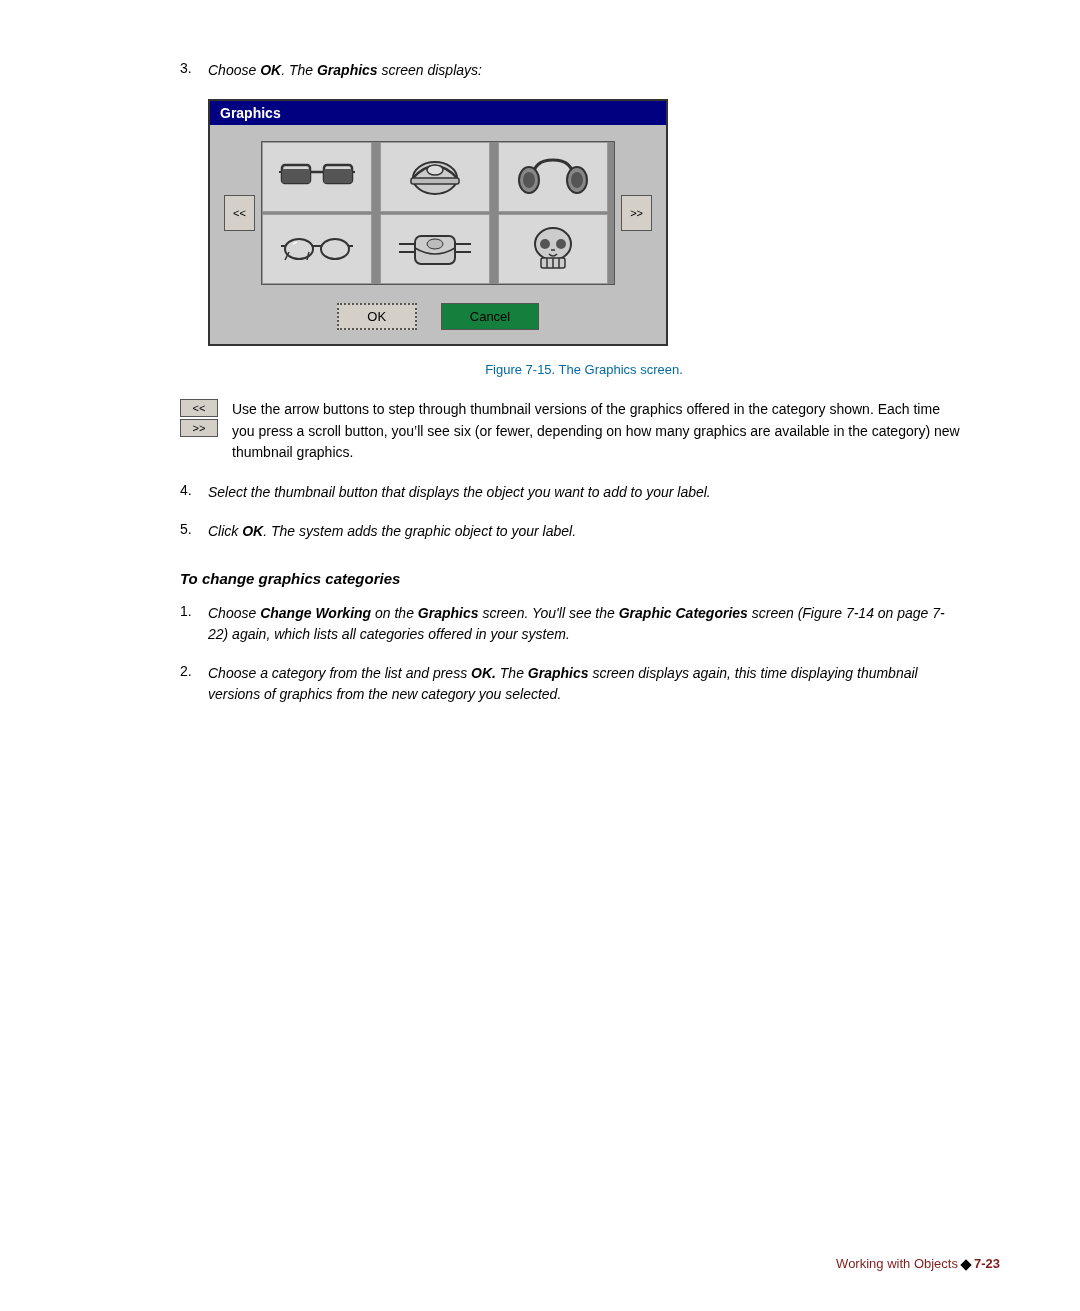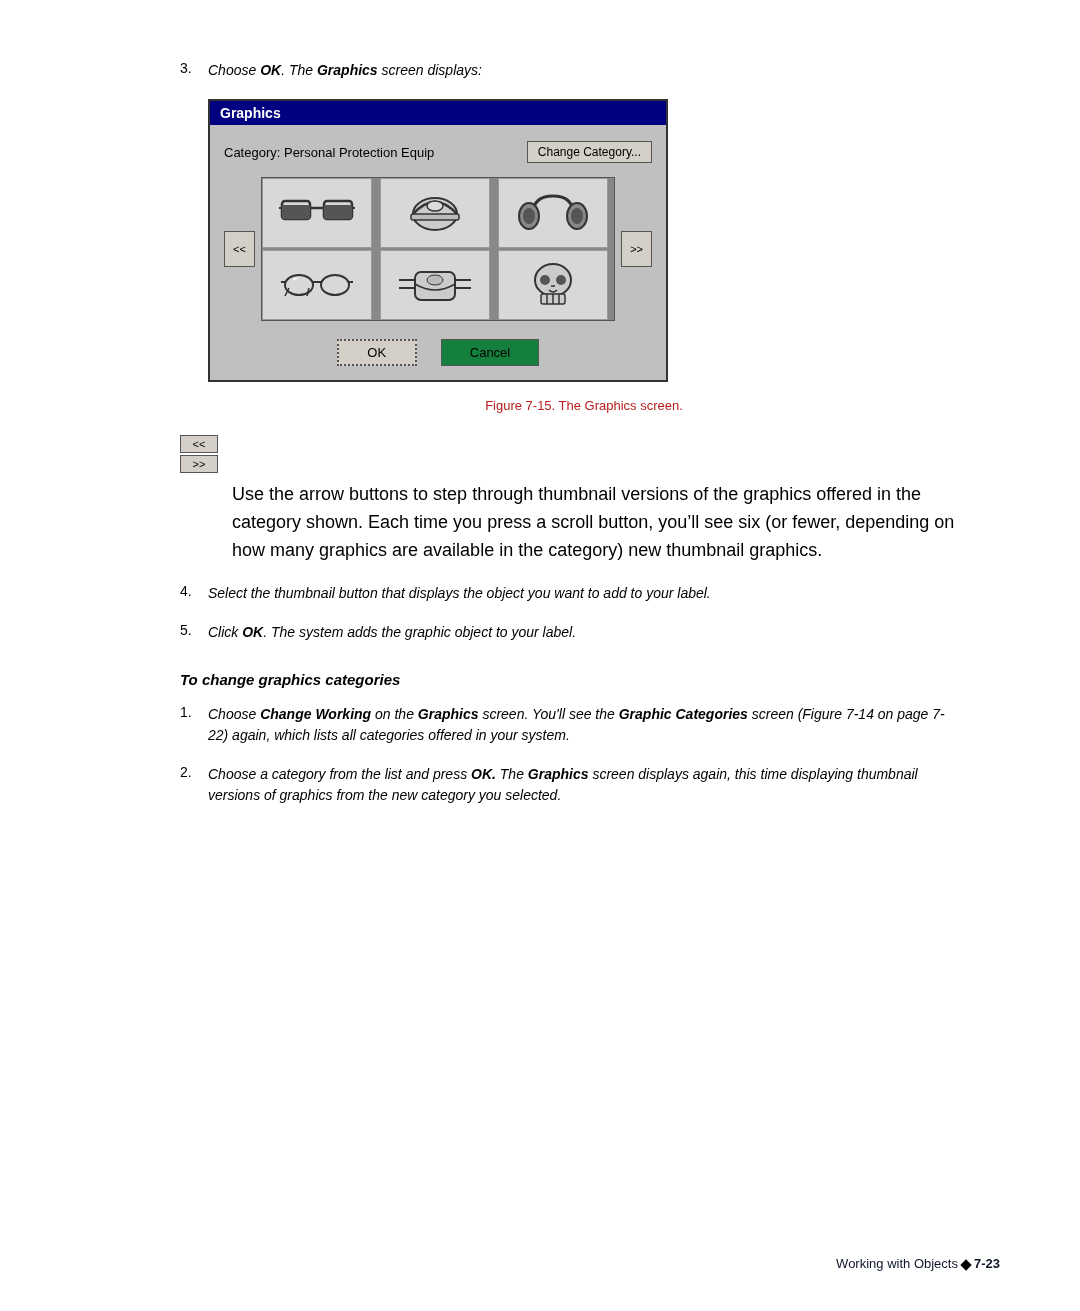--- a/index.html
+++ b/index.html
@@ -128,21 +128,21 @@
     .dialog-ok-btn {
       border: 2px dotted #555;
       background: #d4d0c8;
     }
 
     
     .figure-caption {
       text-align: center;
       font-size: 13px;
       margin: 8px 0 22px 28px;
-      color: #b91c1c;
+      color: #0369a1;
     }
 
     
     .arrow-note-row {
       display: flex;
       gap: 14px;
       align-items: flex-start;
       margin-bottom: 18px;
       margin-left: 0;
     }
@@ -153,41 +153,40 @@
       min-width: 38px;
     }
     .arrow-note-btn {
       border: 1px solid #555;
       background: #d4d0c8;
       padding: 2px 6px;
       font-size: 11px;
       text-align: center;
     }
     .arrow-note-text {
-      font-size: 18px;
+      font-size: 14px;
       line-height: 1.55;
       flex: 1;
-      margin-top: 46px;
     }
 
     
     .section-heading {
       font-size: 15px;
       font-weight: bold;
       margin: 28px 0 16px 0;
       font-style: italic;
     }
 
     
     .page-footer {
       position: absolute;
       bottom: 40px;
       right: 80px;
       font-size: 13px;
-      color: #0f172a;
+      color: #7f1d1d;
     }
 
     
     .diamond {
       display: inline-block;
       width: 8px;
       height: 8px;
       background: #000;
       transform: rotate(45deg);
       margin: 0 4px;
@@ -202,24 +201,20 @@
   <span class="step-text">
     Choose <strong>OK</strong>. The <strong>Graphics</strong> screen displays:
   </span>
 </div>
 
 <div class="dialog-wrapper">
   <div class="dialog-box">
     <div class="dialog-titlebar">Graphics</div>
     <div class="dialog-content">
 
-      <div class="dialog-category-row">
-        <span class="category-label">Category: Personal Protection Equip</span>
-        <button class="change-category-btn">Change Category...</button>
-      </div>
 
       <div class="thumbnails-area">
         <button class="nav-btn">&lt;&lt;</button>
 
         <div class="thumb-grid">
 
           <div class="thumb-cell">
 
             <svg viewBox="0 0 80 55">
               <rect x="5" y="15" width="28" height="18" rx="3" fill="none" stroke="#333" stroke-width="2.5"></rect>

